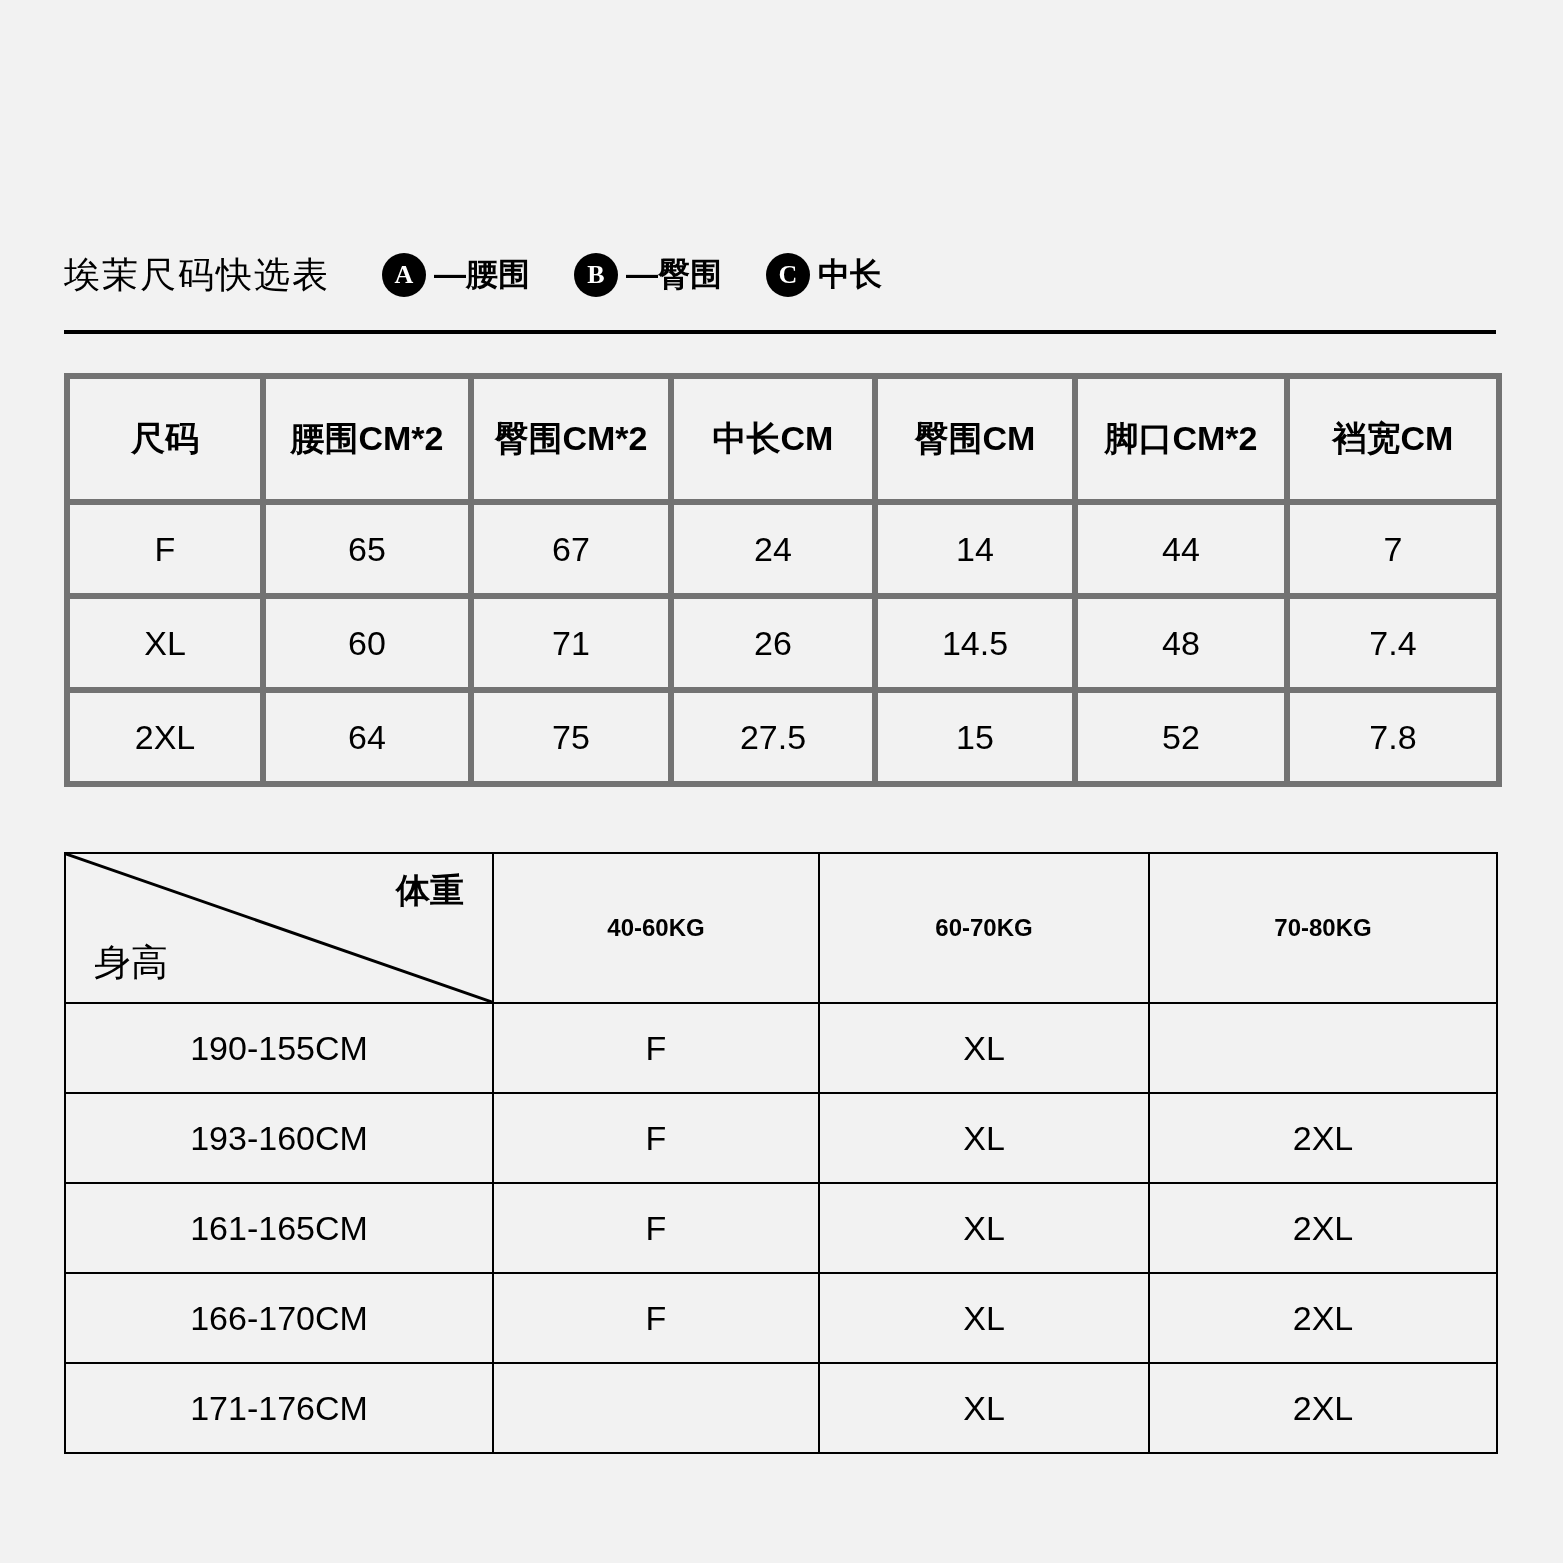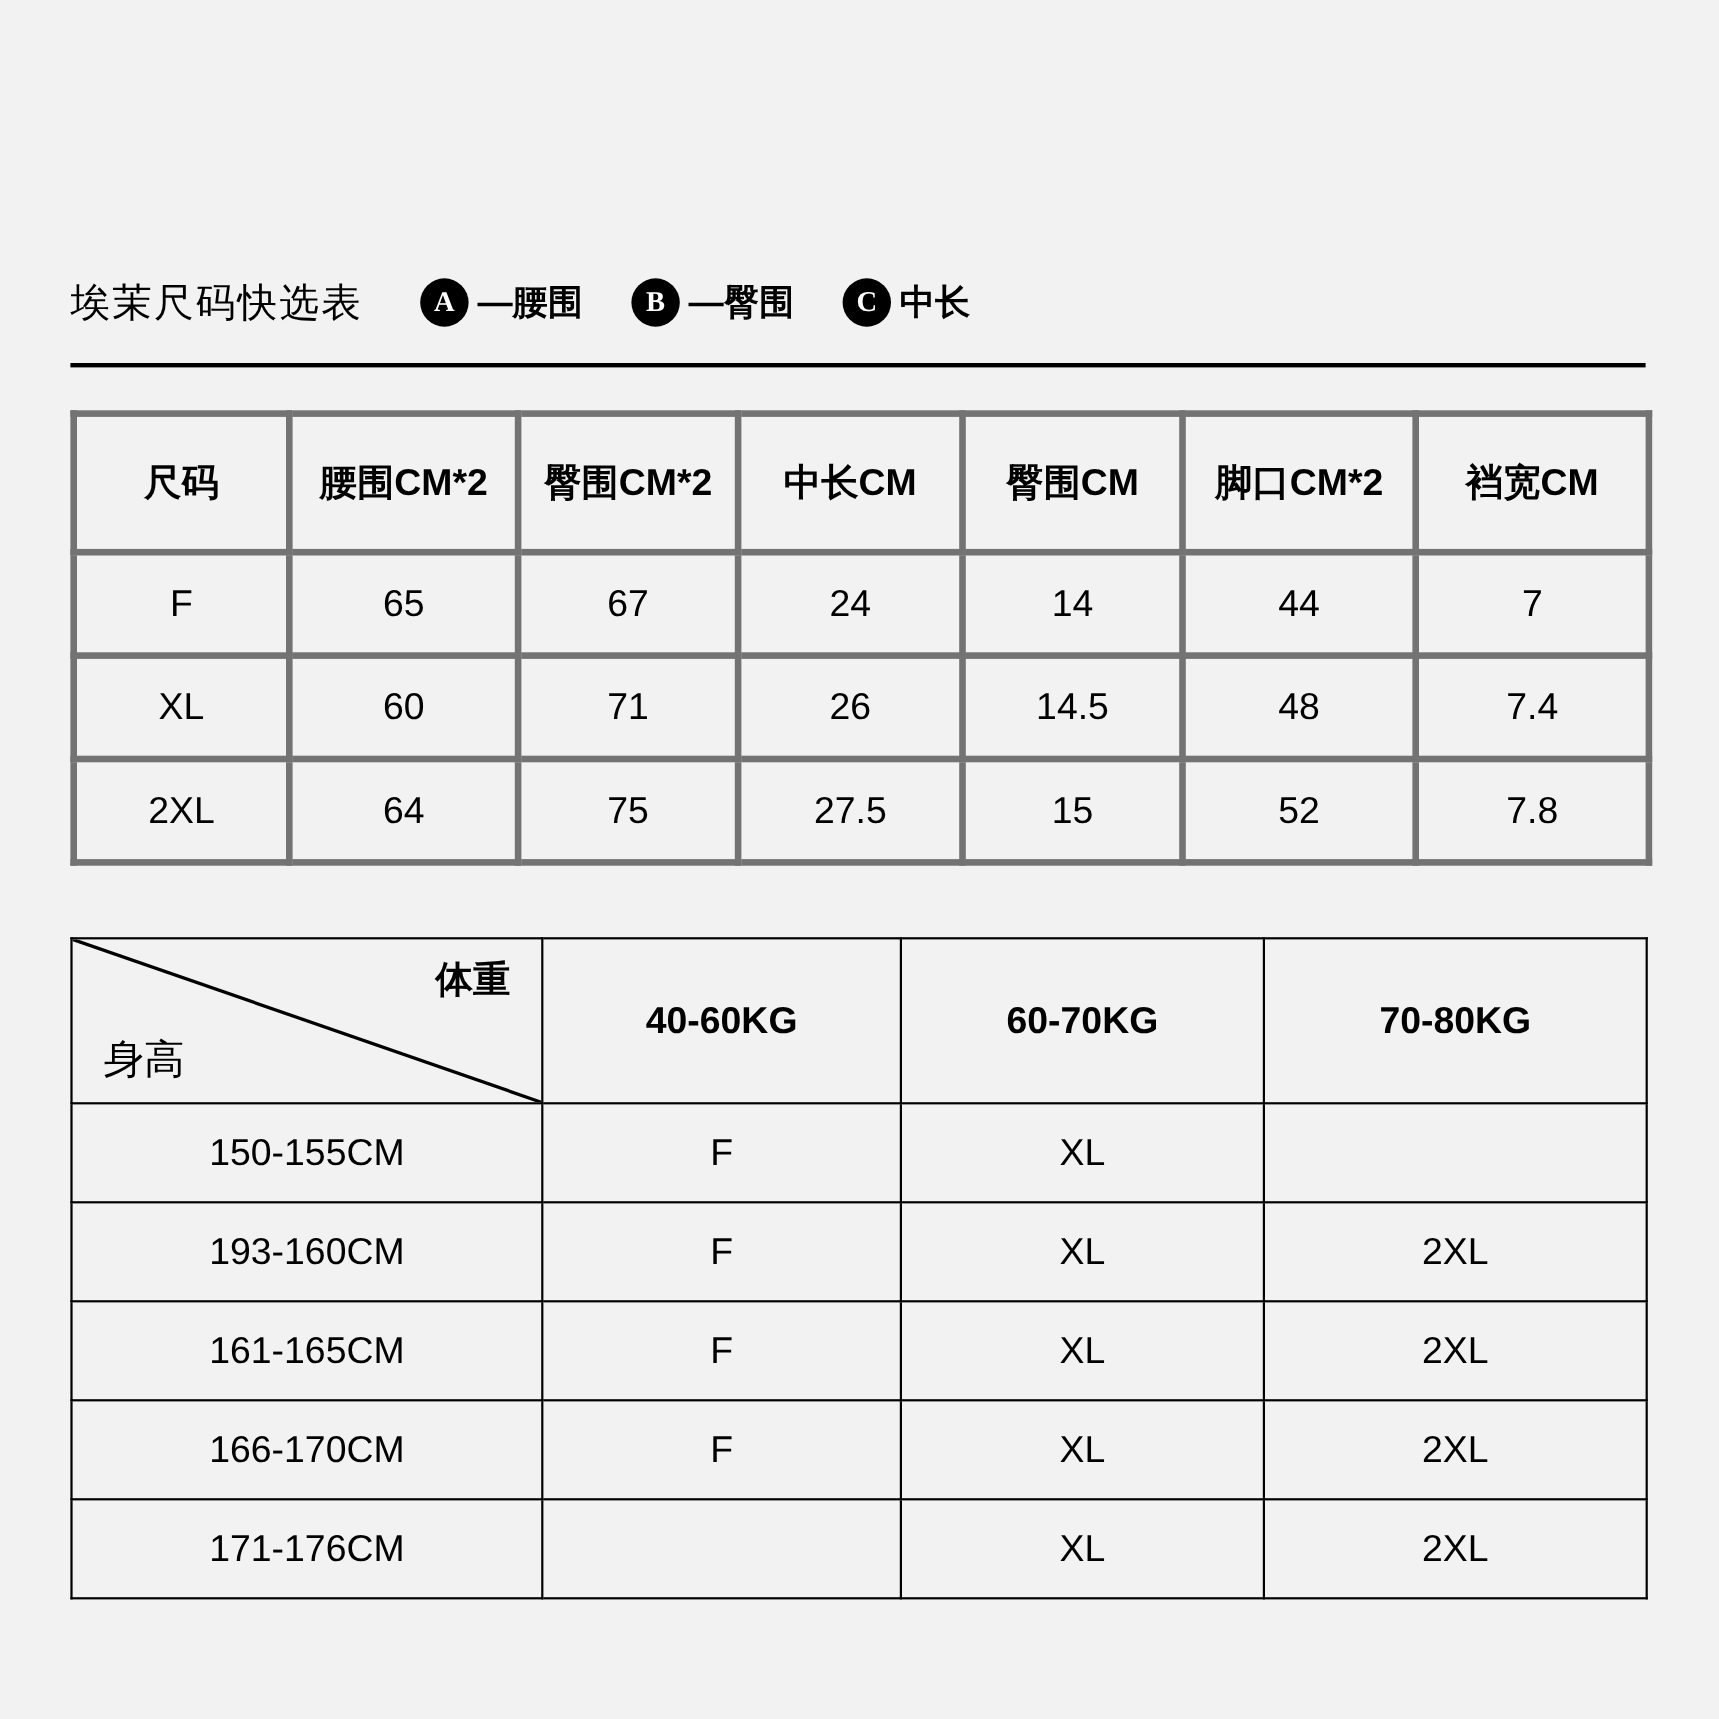--- a/index.html
+++ b/index.html
@@ -143,21 +143,21 @@
   .corner .h-label {
     position: absolute;
     left: 28px;
     bottom: 14px;
     font-size: 37px;
     font-weight: normal;
   }
   .t2 .hdr {
     height: 148px !important;
     font-weight: bold;
-    font-size: 34px;
+    font-size: 24px;
     border-radius: 22px;
   }
 </style>
 </head>
 <body>
 
 <div class="page">
   <div class="sheet">
 
     <div class="title-row">
@@ -245,21 +245,21 @@
               <line x1="0" y1="0" x2="428" y2="148" stroke="#000000" stroke-width="3"></line>
             </svg>
             <span class="w-label">体重</span>
             <span class="h-label">身高</span>
           </td>
           <td class="hdr">40-60KG</td>
           <td class="hdr">60-70KG</td>
           <td class="hdr">70-80KG</td>
         </tr>
         <tr>
-          <td>150-155CM</td>
+          <td>190-155CM</td>
           <td>F</td>
           <td>XL</td>
           <td></td>
         </tr>
         <tr>
           <td>193-160CM</td>
           <td>F</td>
           <td>XL</td>
           <td>2XL</td>
         </tr>

